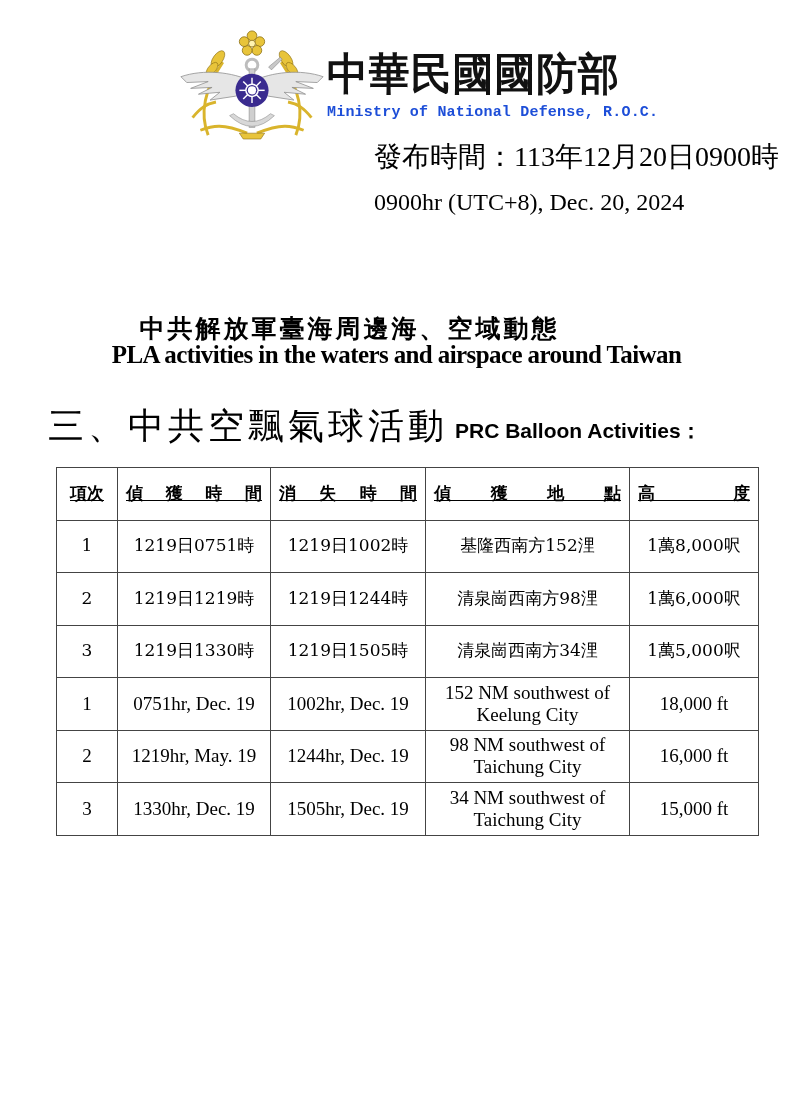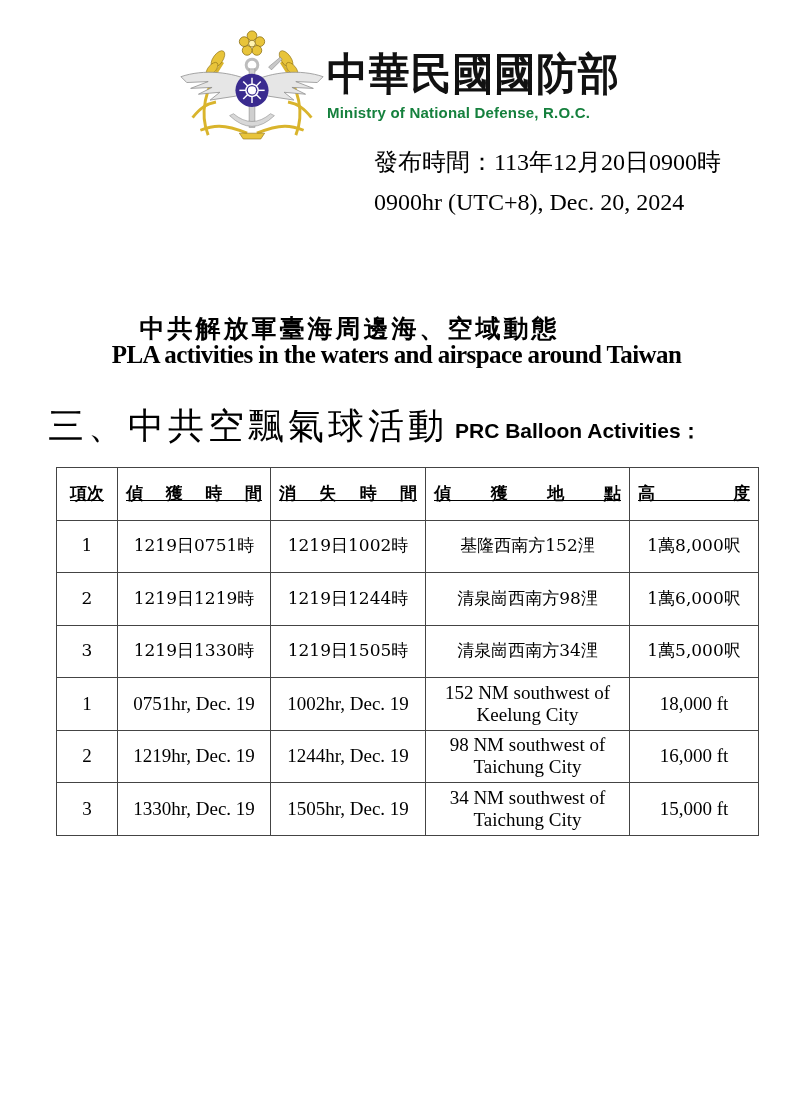--- a/index.html
+++ b/index.html
@@ -10,26 +10,26 @@
   .abs { position: absolute; }
 
   
   #emblem { left: 178px; top: 28px; width: 148px; height: 112px; }
   #ministry-zh {
     left: 327px; top: 52px; font-size: 44px; font-weight: bold; letter-spacing: 1px;
     font-family: "DejaVu Serif", "Liberation Serif", serif; line-height: 1; color: #111;
     transform: scaleX(0.93); transform-origin: left top;
   }
   #ministry-en {
-    left: 327px; top: 104px; font-size: 15px; font-weight: bold; color: #15803d;
-    font-family: Liberation Sans, sans-serif; letter-spacing: 0.2px;
+    left: 327px; top: 104px; font-size: 15px; font-weight: bold; color: #1d4ed8;
+    font-family: Liberation Mono, monospace; letter-spacing: 0.2px;
   }
 
   
-  #release-zh { left: 374px; top: 148px; font-size: 24px; line-height: 1.2; }
+  #release-zh { left: 374px; top: 140px; font-size: 28px; line-height: 1.2; }
   #release-en { left: 374px; top: 188px; font-size: 24px; line-height: 1.2; }
 
   
   #title-zh {
     left: 0; width: 699px; top: 312px; text-align: center; font-size: 25px; font-weight: bold;
     letter-spacing: 3px; font-family: "DejaVu Serif", serif;
   }
   #title-en {
     left: 0; width: 793px; top: 341px; text-align: center; font-size: 25px; font-weight: bold;
     letter-spacing: -0.6px; font-family: Liberation Serif, serif;
@@ -164,21 +164,21 @@
     </tr>
     <tr class="en-row">
       <td>1</td>
       <td>0751hr, Dec. 19</td>
       <td>1002hr, Dec. 19</td>
       <td><span>152 NM southwest of</span><br><span>Keelung City</span></td>
       <td>18,000 ft</td>
     </tr>
     <tr class="en-row">
       <td>2</td>
-      <td>1219hr, Dec. 19</td>
+      <td>1219hr, May. 19</td>
       <td>1244hr, Dec. 19</td>
       <td><span>98 NM southwest of</span><br><span>Taichung City</span></td>
       <td>16,000 ft</td>
     </tr>
     <tr class="en-row">
       <td>3</td>
       <td>1330hr, Dec. 19</td>
       <td>1505hr, Dec. 19</td>
       <td><span>34 NM southwest of</span><br><span>Taichung City</span></td>
       <td>15,000 ft</td>

